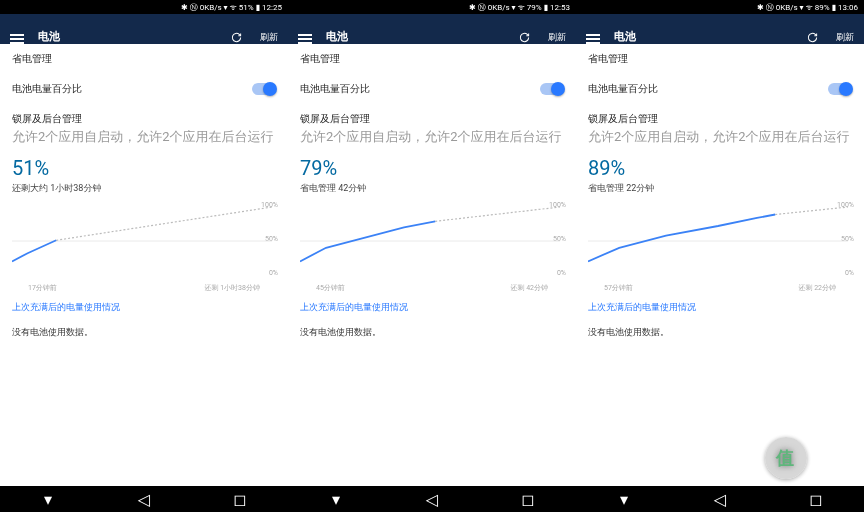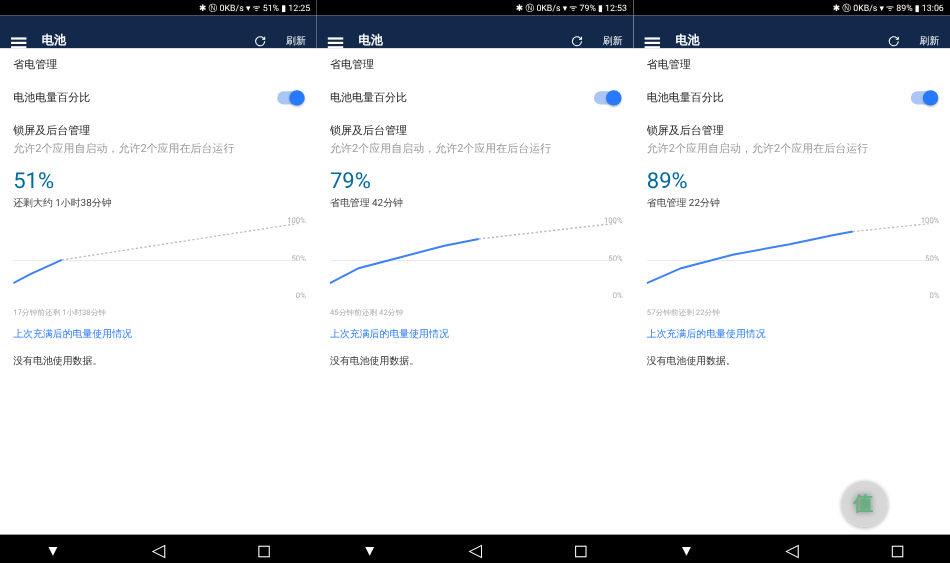--- a/index.html
+++ b/index.html
@@ -10,29 +10,29 @@
   .statusbar span{white-space:nowrap}
   .appbar{height:30px;background:#13294b;color:#fff;display:flex;align-items:flex-end;padding:0 10px;gap:14px}
   .hamburger{width:14px;height:10px;display:flex;flex-direction:column;justify-content:space-between}
   .hamburger div{height:1.6px;background:#fff}
   .title{font-size:11px;font-weight:600;flex:1}
   .refresh{display:flex;align-items:center;gap:18px;font-size:9px}
   .refresh svg{width:11px;height:11px}
   .content{flex:1;background:#fff;font-size:10px;color:#222}
   .row{padding:8px 12px;border-bottom:0 solid #eee}
   .row-toggle{display:flex;align-items:center;justify-content:space-between}
-  .row-sub{color:#9a9a9a;font-size:10px;margin-top:2px}
+  .row-sub{color:#9a9a9a;font-size:13px;margin-top:2px}
   .toggle{width:24px;height:12px;border-radius:6px;background:#a9c6f5;position:relative}
   .toggle::after{content:"";position:absolute;right:-1px;top:-1px;width:14px;height:14px;border-radius:50%;background:#2979ff;box-shadow:0 1px 2px rgba(0,0,0,.3)}
   .pct{color:#0369a1;font-size:20px;font-weight:400;padding:2px 12px 0}
   .rem{font-size:9px;color:#444;padding:2px 12px 6px}
   .chartwrap{position:relative;height:80px;margin:0 12px}
   .ylab{position:absolute;right:-2px;font-size:7px;color:#aaa}
   .chart{position:absolute;left:0;top:6px;width:260px;height:68px}
-  .xaxis{display:flex;justify-content:flex-start;font-size:7px;color:#aaa;margin:2px 12px 0}
+  .xaxis{display:flex;justify-content:space-between;font-size:7px;color:#aaa;margin:2px 28px 0}
   .link{color:#2979ff;font-size:9px;padding:8px 12px}
   .nodata{font-size:9px;color:#333;padding:4px 12px}
   .navbar{position:absolute;left:0;bottom:0;width:864px;height:26px;background:#000;display:flex;align-items:center}
   .navcell{flex:1;display:flex;align-items:center;justify-content:center}
   .navbtn{color:#fff}
   .watermark{position:absolute;right:6px;bottom:28px;width:140px;height:52px;display:flex;align-items:center;justify-content:center;color:#fff;font-size:20px;font-weight:700;text-shadow:0 0 6px rgba(0,0,0,.6);opacity:.85;letter-spacing:2px}
   .wm-circle{width:42px;height:42px;border-radius:50%;background:rgba(200,200,200,.85);display:flex;align-items:center;justify-content:center;color:#4a6;font-size:18px;margin-right:4px;box-shadow:0 1px 4px rgba(0,0,0,.4)}
 </style>
 </head>
 <body>

